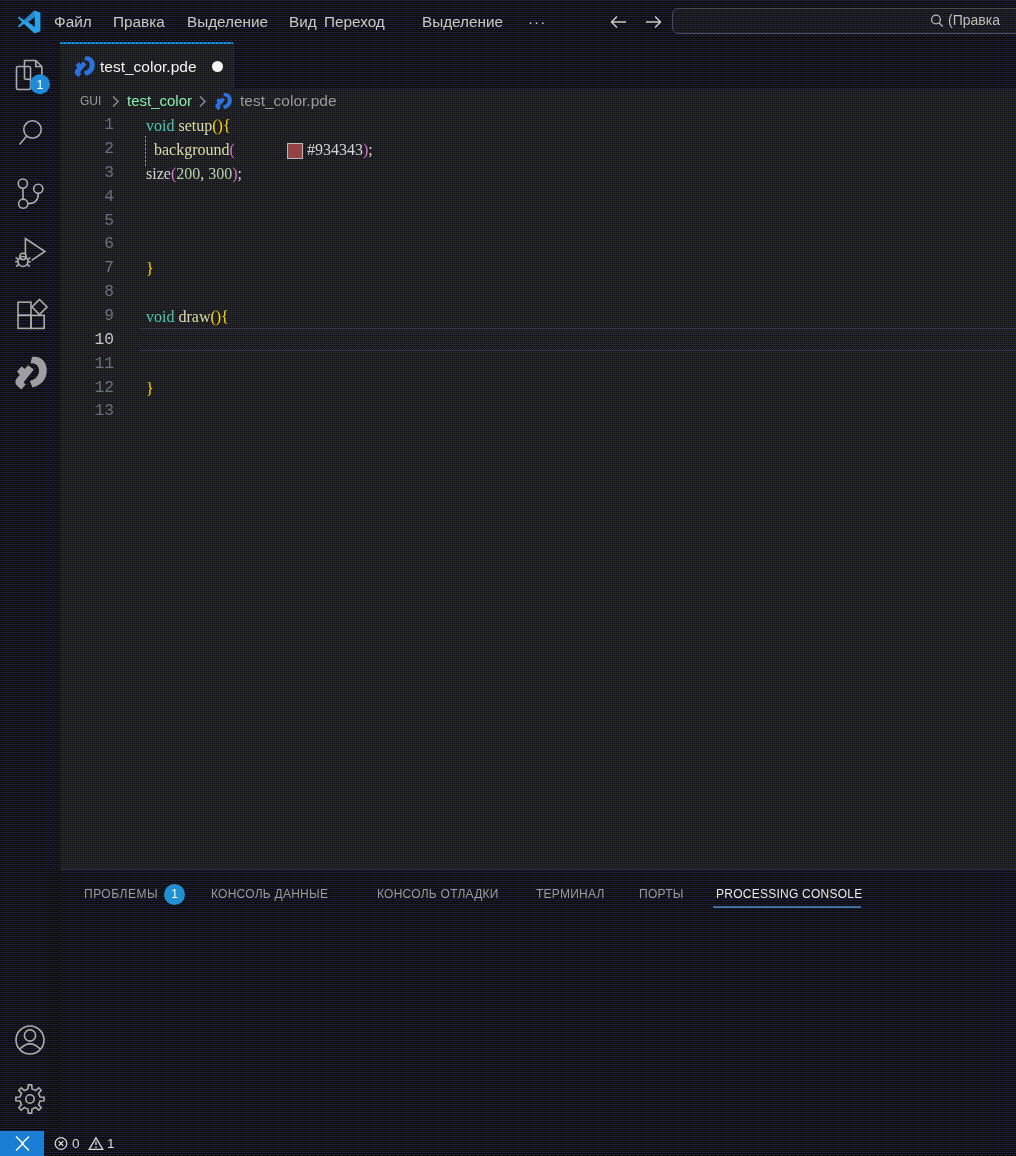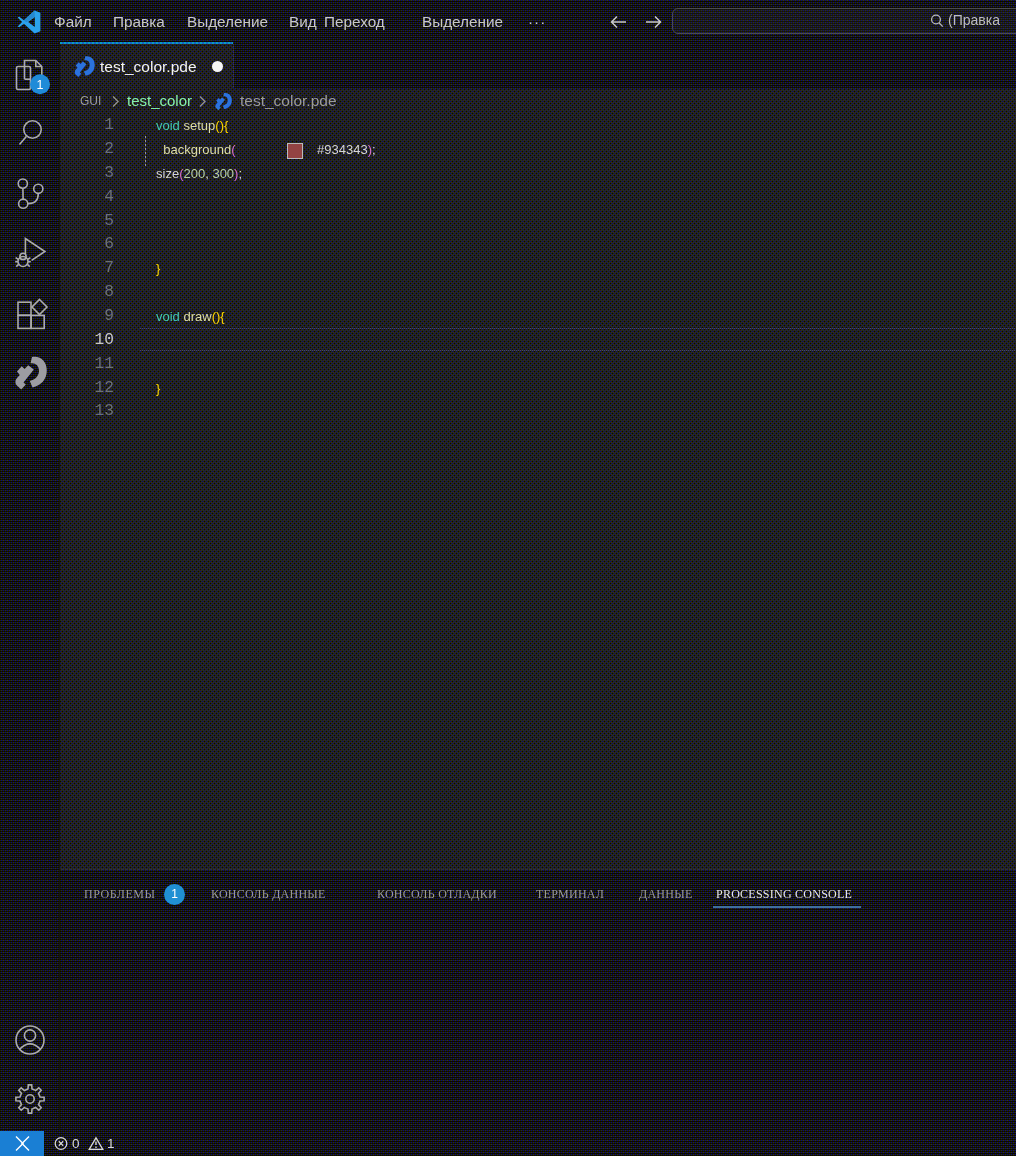--- a/index.html
+++ b/index.html
@@ -1,22 +1,22 @@
 <!DOCTYPE html>
 <html><head>
 <meta charset="utf-8">
 <style>
   html,body{margin:0;padding:0;}
   body{width:1016px;height:1156px;position:relative;overflow:hidden;background:#0e0e14;
        font-family:"Liberation Sans",sans-serif;}
   .abs{position:absolute;}
   .menu{position:absolute;top:0;height:44px;line-height:44px;color:#c8c8c8;font-size:15.3px;}
-  .ptab{position:absolute;top:884px;height:20px;line-height:20px;color:#9a9a9a;font-size:12px;letter-spacing:0.25px;font-family:Liberation Serif, serif;}
+  .ptab{position:absolute;top:884px;height:20px;line-height:20px;color:#9a9a9a;font-size:12px;letter-spacing:0.25px;}
   .codeline{position:absolute;left:146px;height:23.87px;line-height:23.87px;white-space:pre;
-            font-family:Liberation Sans, sans-serif;font-size:13px;margin-left:10px;}
+            font-family:Liberation Serif, serif;font-size:16px;}
   .lnum{position:absolute;left:60px;width:54px;text-align:right;height:23.75px;line-height:23.75px;
         color:#6b7078;font-family:"Liberation Mono",monospace;font-size:16.2px;}
   
   .kw{color:#43c9b0}.fn{color:#dcdcaa}.b1{color:#ffd700}.b2{color:#d670c9}
   .wt{color:#d4d4d4}.nm{color:#b5cea8}
 </style>
 </head>
 <body>
 
 <svg class="abs" style="left:0;top:0" width="1016" height="1156">
@@ -189,21 +189,21 @@
 <div class="abs" style="left:140px;top:350px;width:876px;height:1px;background:repeating-linear-gradient(90deg,rgba(125,125,200,0.40) 0 1px,rgba(125,125,200,0) 1px 2px)"></div>
 
 <div class="abs" style="left:60px;top:869px;width:956px;height:1px;background:rgba(160,160,170,0.12)"></div>
 
 <span class="ptab" style="left:84px;letter-spacing:0.5px">ПРОБЛЕМЫ</span>
 <div class="abs" style="left:164px;top:884px;width:21px;height:21px;border-radius:50%;background:#2090d3;color:#fff;
      font-size:12px;line-height:21px;text-align:center">1</div>
 <span class="ptab" style="left:211px">КОНСОЛЬ ДАННЫЕ</span>
 <span class="ptab" style="left:377px">КОНСОЛЬ ОТЛАДКИ</span>
 <span class="ptab" style="left:536px">ТЕРМИНАЛ</span>
-<span class="ptab" style="left:639px">ДАННЫЕ</span>
+<span class="ptab" style="left:639px">ПОРТЫ</span>
 <span class="ptab" style="left:716px;color:#e8e8e8">PROCESSING CONSOLE</span>
 <div class="abs" style="left:713px;top:906px;width:148px;height:2px;background:#3f6f9e"></div>
 
 <div class="abs" style="left:0px;top:1131px;width:44px;height:25px;background:#1a7fd4"></div>
 <svg class="abs" style="left:12px;top:1135px" width="21" height="17" viewBox="0 0 21 17">
   <g stroke="#ffffff" stroke-width="1.4" fill="none">
     <path d="M4,1.5 L11,8.5 L4,15.5"></path>
     <path d="M17,1.5 L10,8.5 L17,15.5"></path>
   </g>
 </svg>

